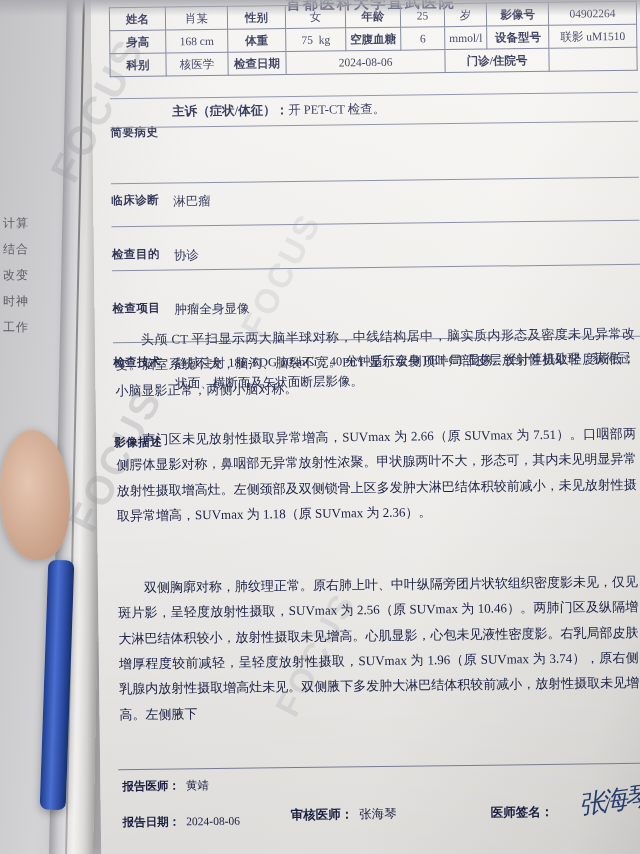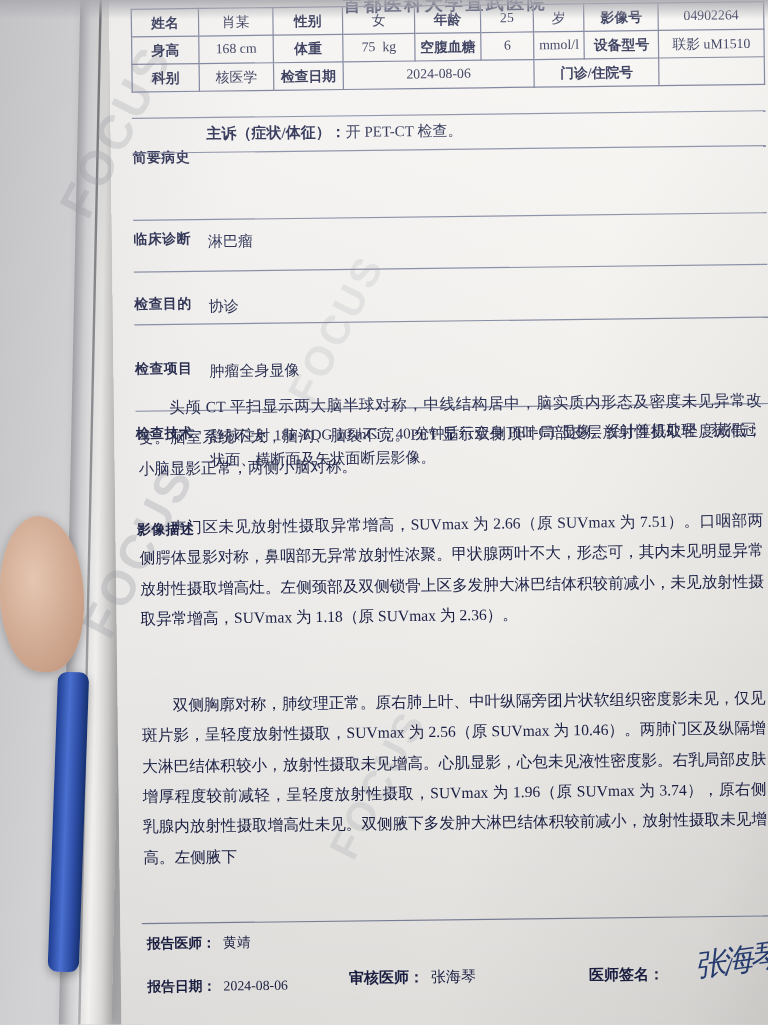--- a/index.html
+++ b/index.html
@@ -158,20 +158,27 @@
     pointer-events: none;
   }
 </style>
 </head>
 <body>
 
 <div id="page">
 
   <div class="bg-left"></div>
 
+  <div class="bg-left-text">
+    <div>计算</div>
+    <div>结合</div>
+    <div>改变</div>
+    <div>时神</div>
+    <div>工作</div>
+  </div>
 
   <div class="page-curl"></div>
   <div class="curl-line"></div>
 
   <div class="sheet">
     <div class="content">
 
       <div class="watermark wm1">FOCUS</div>
       <div class="watermark wm2">FOCUS</div>
       <div class="watermark wm3">FOCUS</div>

